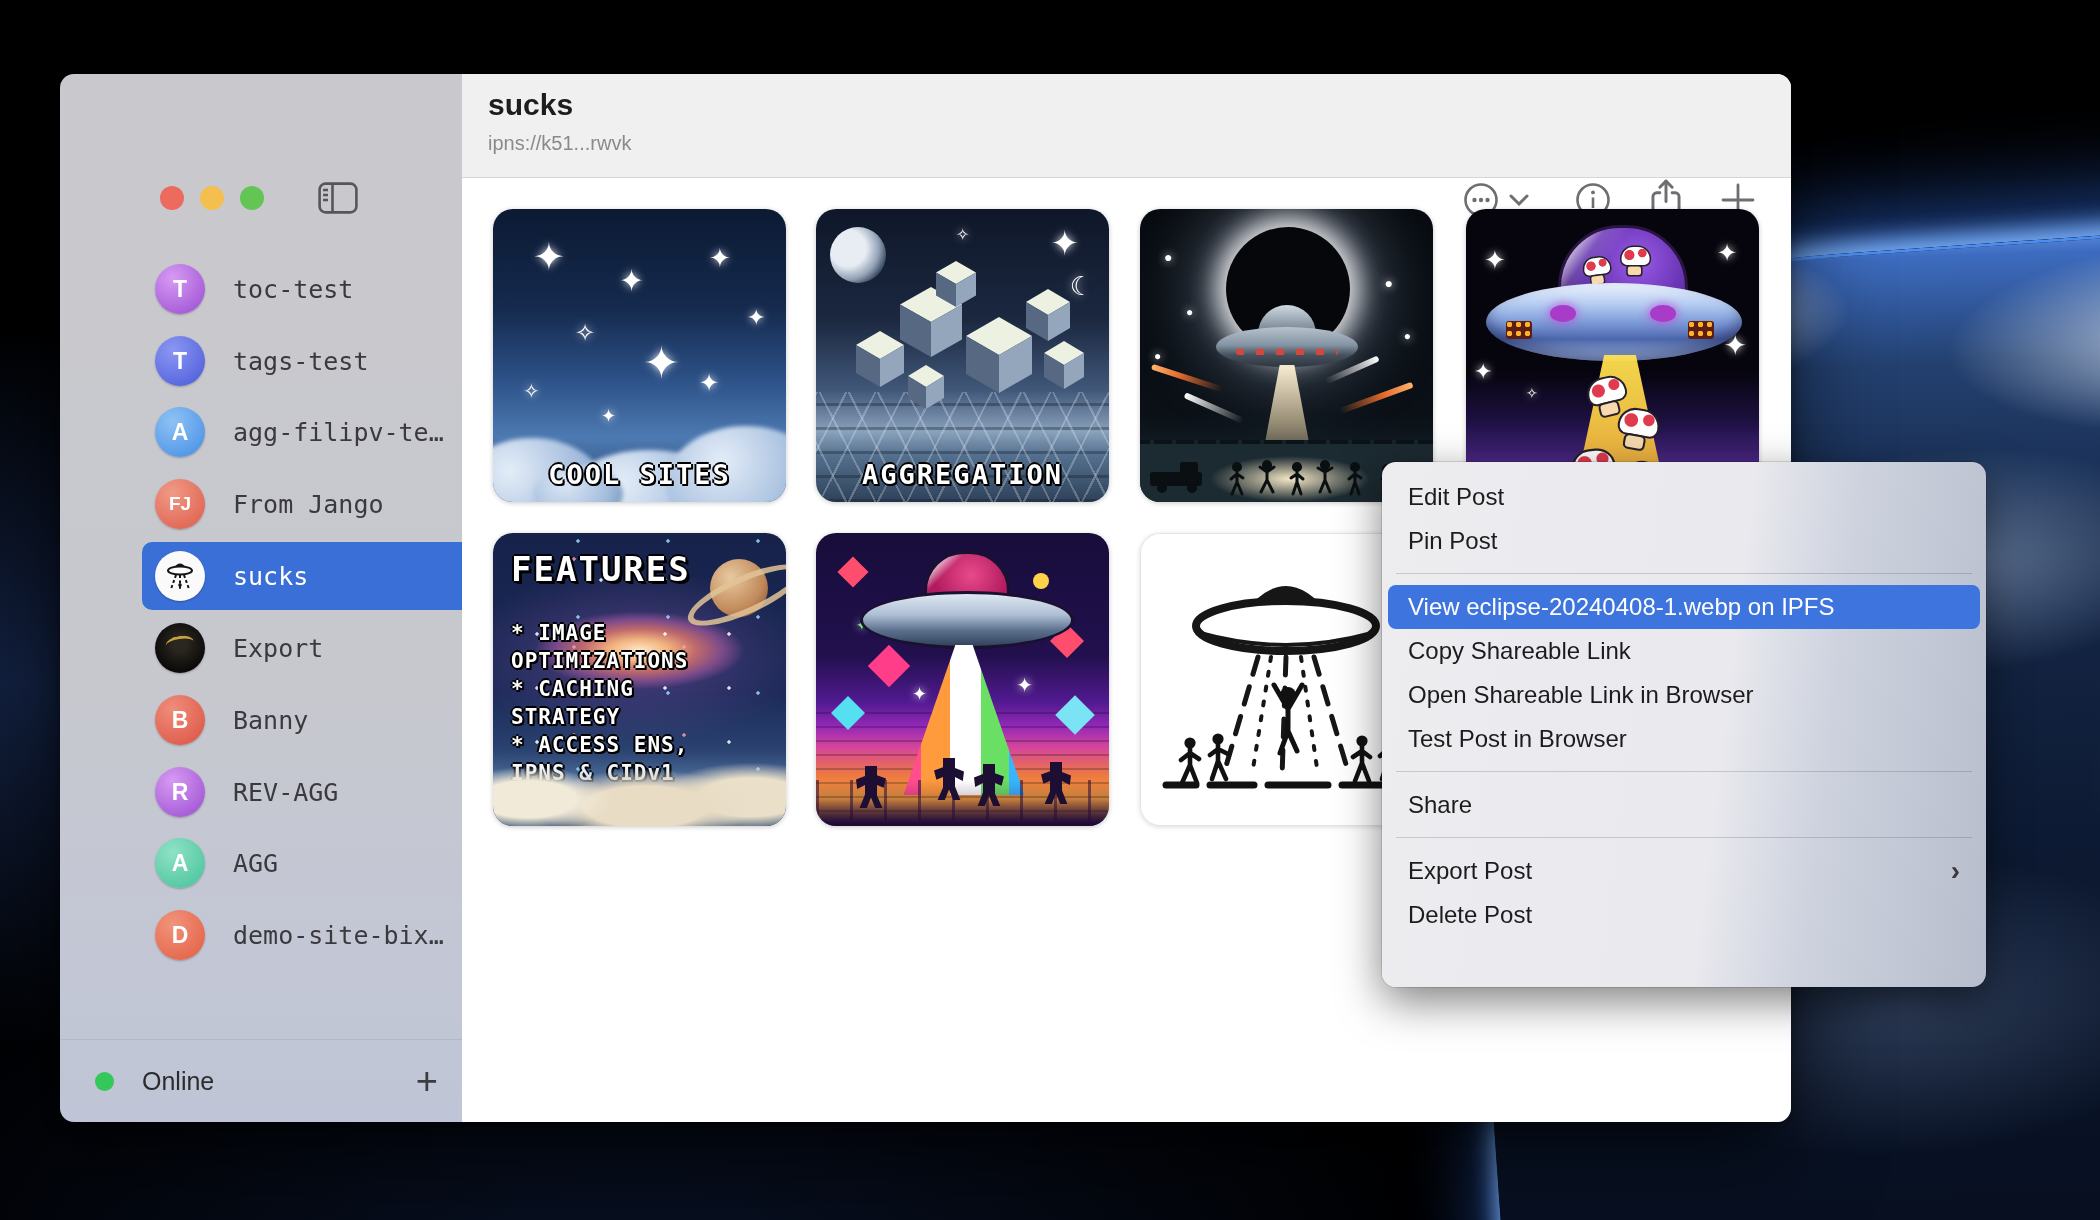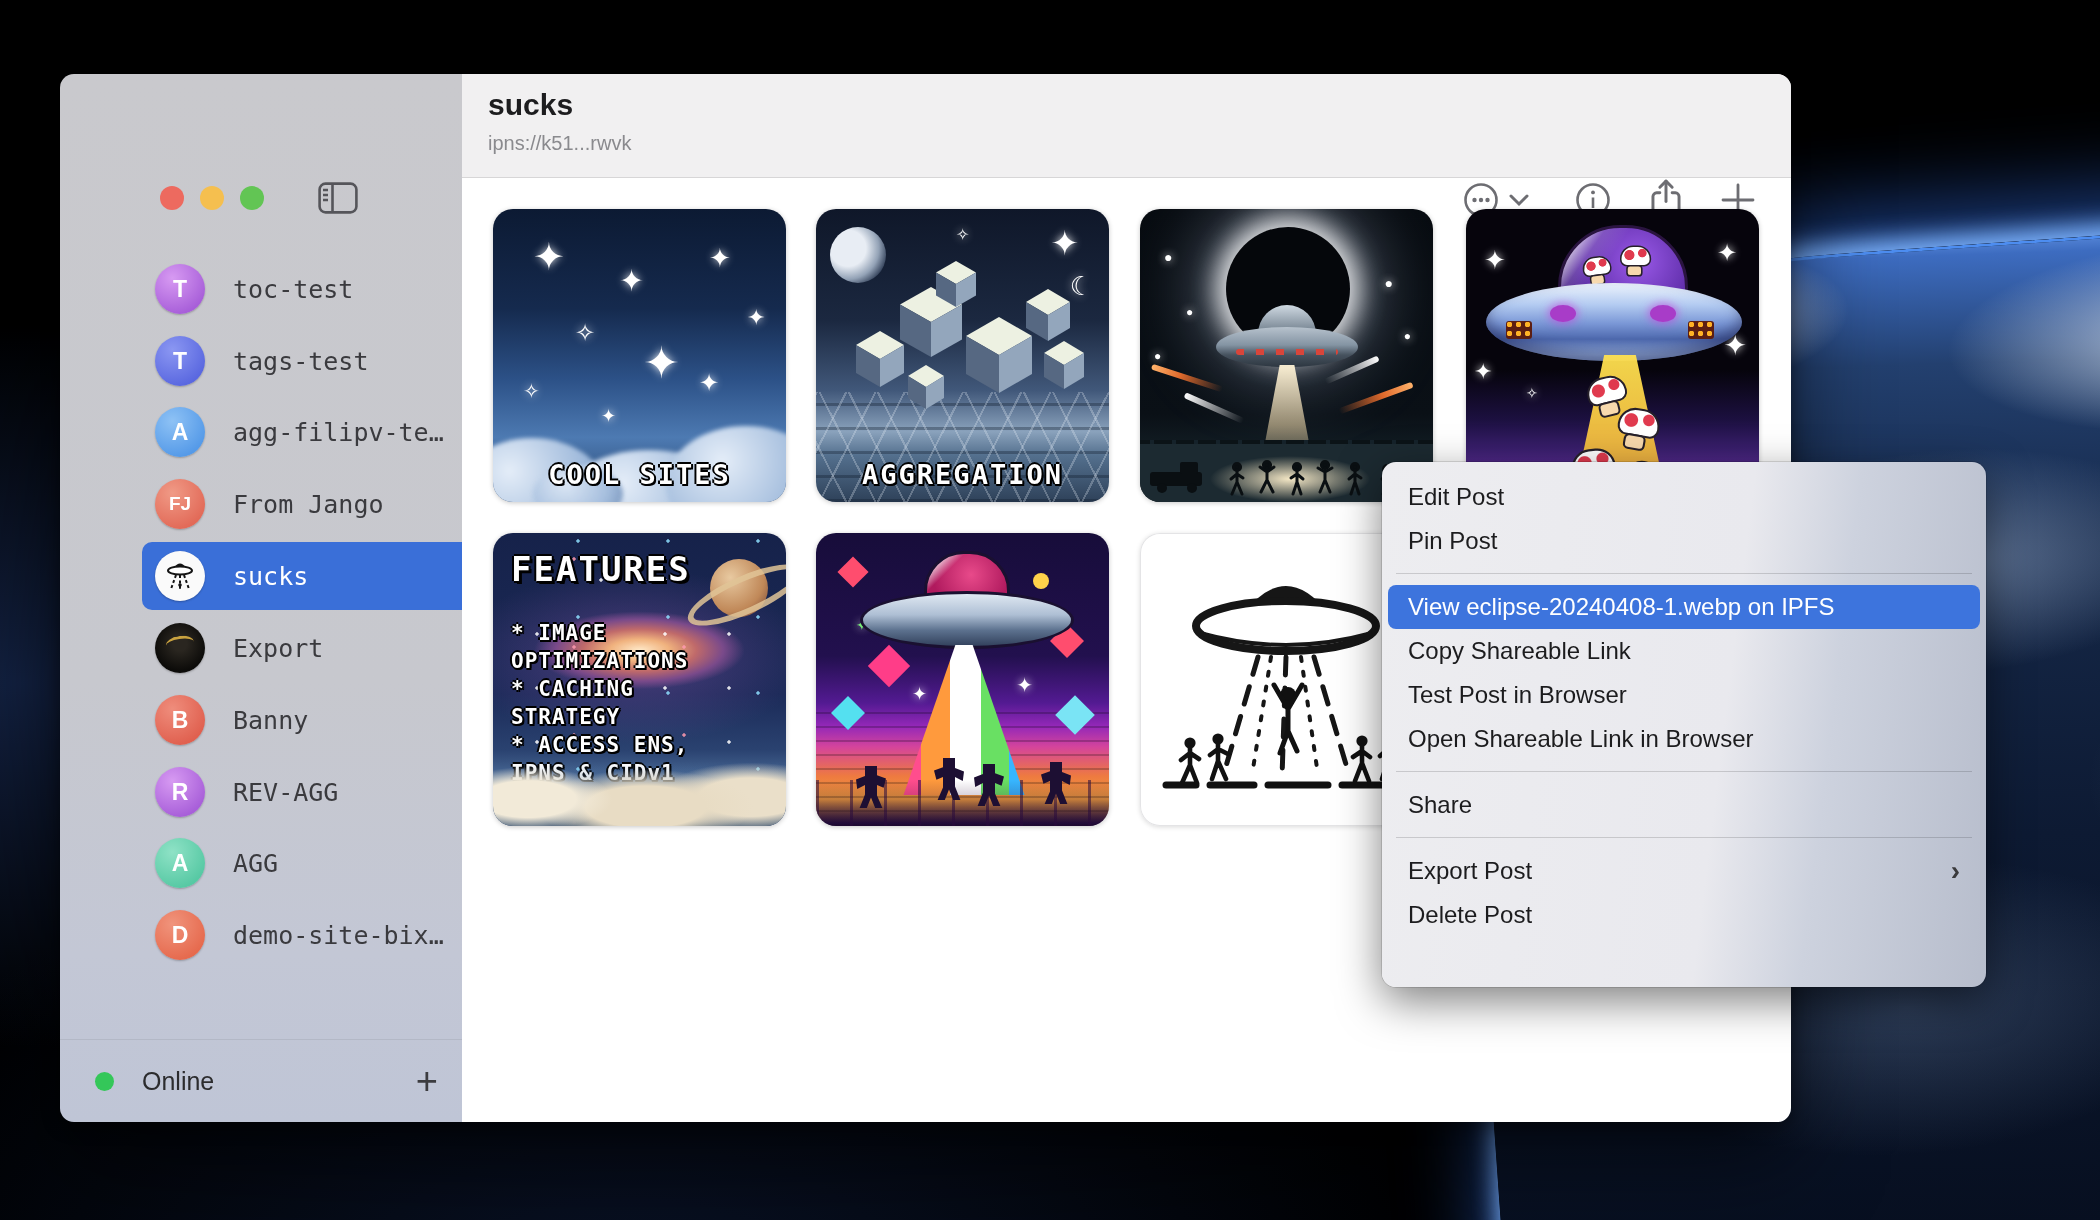--- a/index.html
+++ b/index.html
@@ -571,22 +571,22 @@
       </div>
     </section>
   </div>
 
   <div class="menu">
     <div class="menu-item">Edit Post</div>
     <div class="menu-item">Pin Post</div>
     <div class="menu-sep"></div>
     <div class="menu-item hl">View eclipse-20240408-1.webp on IPFS</div>
     <div class="menu-item">Copy Shareable Link</div>
+    <div class="menu-item">Open Shareable Link in Browser</div>
     <div class="menu-item">Test Post in Browser</div>
-    <div class="menu-item">Open Shareable Link in Browser</div>
     <div class="menu-sep"></div>
     <div class="menu-item">Share</div>
     <div class="menu-sep"></div>
     <div class="menu-item">
       <span>Export Post</span>
       <span class="menu-chevron">›</span>
     </div>
     <div class="menu-item">Delete Post</div>
   </div>
 </div>

